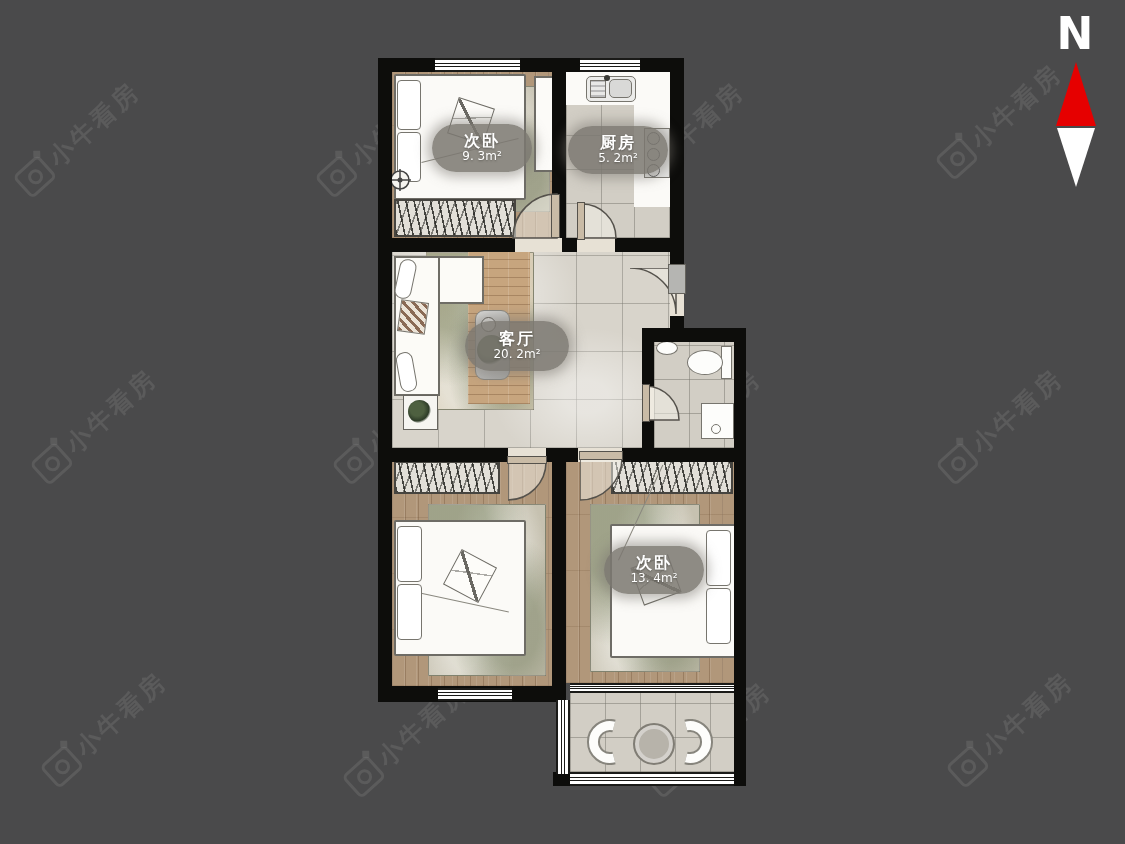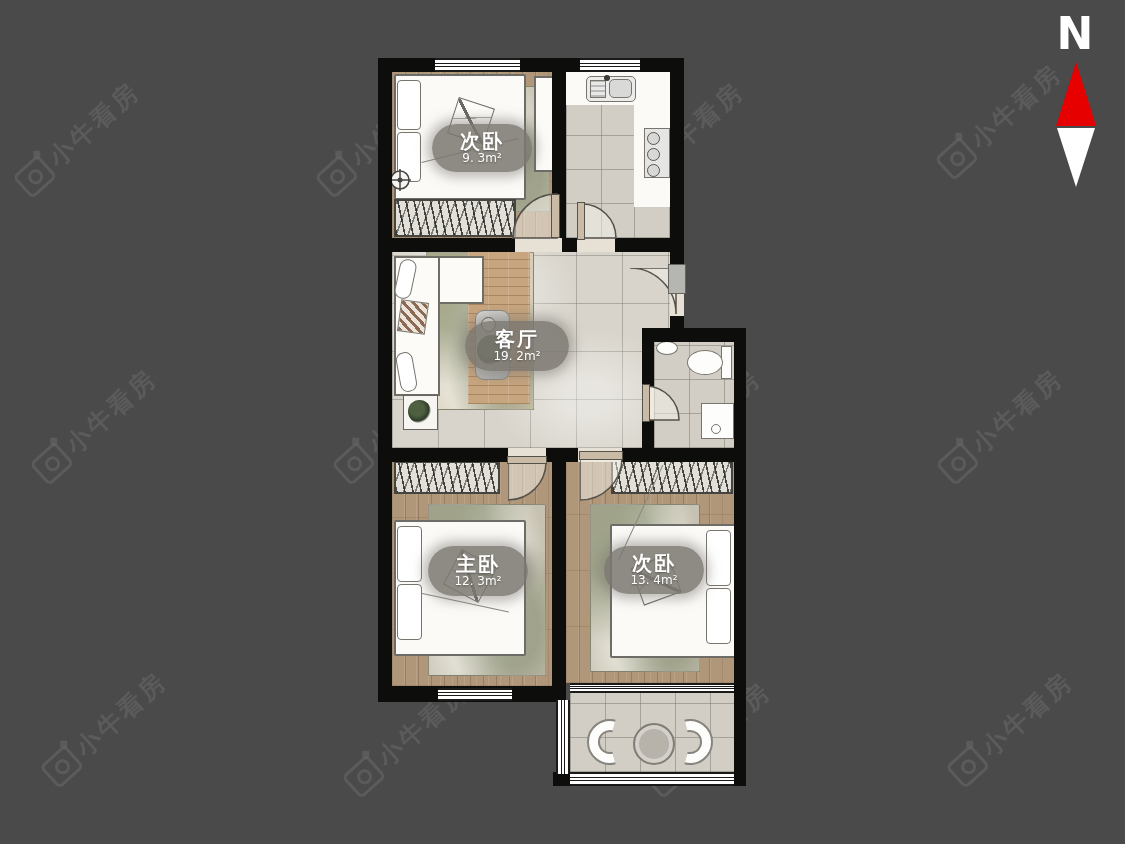--- a/index.html
+++ b/index.html
@@ -67,21 +67,21 @@
   .bowl{position:absolute;border:1.5px solid #55534d;border-radius:50%;background:#e8e8e6;z-index:6;}
   .pot{position:absolute;background:#f6f5f1;border:1.5px solid #66645e;z-index:4;}
   .fixture{position:absolute;background:#fdfdfb;border:1.5px solid #77756e;z-index:5;box-sizing:border-box;}
   .dark-sq{position:absolute;background:#3a3a36;z-index:6;}
   .burner{position:absolute;width:11px;height:11px;border:1.5px solid #555;border-radius:50%;background:#d8d8d6;z-index:6;}
   .circle{border-radius:50%;}
   
   .roomlabel{position:absolute;display:flex;flex-direction:column;align-items:center;justify-content:center;
      background:rgba(123,120,113,.86);border-radius:26px;box-shadow:0 0 12px 5px rgba(123,120,113,.5);
      color:#fff;z-index:30;text-shadow:0 1px 2px rgba(55,55,50,.55);}
-  .rname{font-size:20px;font-weight:bold;line-height:1.05;letter-spacing:2px;}
+  .rname{font-size:16px;font-weight:bold;line-height:1.05;letter-spacing:2px;}
   .rarea{font-size:12px;line-height:1.15;}
   
   .compass-n{position:absolute;color:#fff;font-size:44px;font-weight:bold;z-index:20;line-height:1;}
 </style>
 </head>
 <body>
 
 <div class="scene">
 
   <div id="wm-layer" class="abs" style="left:0;top:0;width:1125px;height:844px;z-index:1;">
@@ -314,27 +314,27 @@
 
   <svg class="door-svg" style="left:580px;top:458px;" width="43" height="43">
     <path d="M0,0 L42,0 A42 42 0 0 1 0,42 Z" fill="rgba(246,243,236,.5)" stroke="#55524c" stroke-width="1.5"></path>
   </svg>
   <div class="leaf" style="left:579px;top:451px;width:44px;height:9px;"></div>
 
   <div class="roomlabel" style="left:432px;top:124px;width:100px;height:48px;">
     <span class="rname">次卧</span>
     <span class="rarea">9. 3m²</span>
   </div>
+  <div class="roomlabel" style="left:568px;top:126px;width:100px;height:48px;">
+    <span class="rname">厨房</span>
+    <span class="rarea">5. 2m²</span>
+  </div>
   <div class="roomlabel" style="left:465px;top:321px;width:104px;height:50px;">
     <span class="rname">客厅</span>
-    <span class="rarea">19. 2m²</span>
-  </div>
-  <div class="roomlabel" style="left:428px;top:546px;width:100px;height:50px;">
-    <span class="rname">主卧</span>
-    <span class="rarea">12. 3m²</span>
+    <span class="rarea">20. 2m²</span>
   </div>
   <div class="roomlabel" style="left:604px;top:546px;width:100px;height:48px;">
     <span class="rname">次卧</span>
     <span class="rarea">13. 4m²</span>
   </div>
 
   <div class="compass-n" style="left:1053px;top:12px;width:44px;text-align:center;">N</div>
   <svg class="abs" style="left:1056px;top:60px;z-index:20;" width="40" height="128">
     <polygon points="20,2 40,66 0,66" fill="#e60000"></polygon>
     <polygon points="1,68 39,68 20,127" fill="#ffffff"></polygon>

